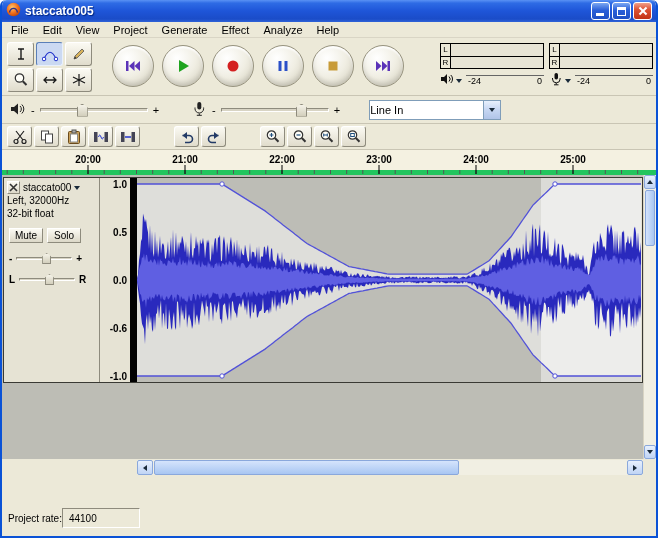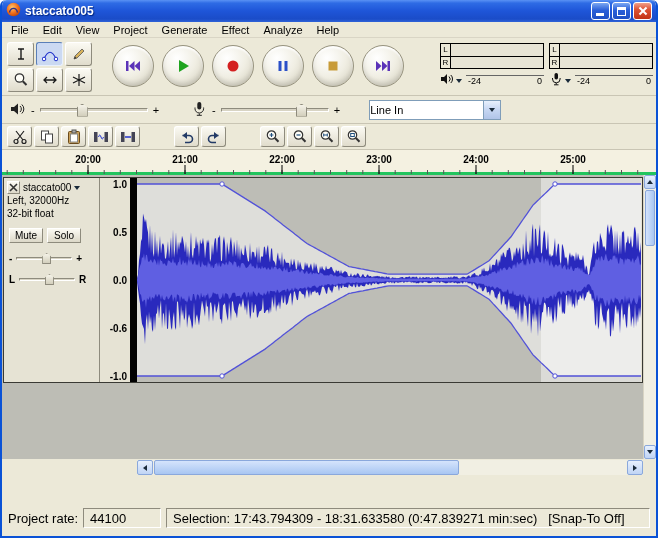--- a/index.html
+++ b/index.html
@@ -42,21 +42,21 @@
 .mspacer{width:22px}
 .combo{width:132px;height:20px;border:1px solid #7F9DB9;background:#fff;display:flex;align-items:stretch;margin-left:24px}
 .combo-text{flex:1;font-size:11px;padding:3px 0 0 0}
 .combo-btn{width:17px;background:linear-gradient(180deg,#E8F0FC,#C6D6F2 50%,#B0C4E8);border-left:1px solid #7F9DB9;display:flex;align-items:center;justify-content:center}
 .tri-down{width:0;height:0;border:3px solid transparent;border-top:4px solid #1a2a3a;margin-top:4px}
 
 .edittb{height:26px;display:flex;align-items:center;padding-left:5px;gap:2px;border-bottom:1px solid #C9C5B4}
 .ebtn{width:25px;height:21px;background:linear-gradient(180deg,#FBFAF3,#E0DCCC);border:1px solid;border-color:#FFF #8E8B7D #8E8B7D #FFF;border-radius:3px;display:flex;align-items:center;justify-content:center}
 .spacer{width:30px}
 
-.ruler{height:25px;background:#F4F1E1;border-bottom:3px solid #22c55e;position:relative}
+.ruler{height:25px;background:#F4F1E1;border-bottom:5px solid #22c55e;position:relative}
 #ruler-svg{position:absolute;left:0;top:0;display:block}
 
 .main{height:284px;background:#BDBDB5;position:relative}
 .track{position:absolute;left:1px;top:2px;width:640px;height:206px;border:1px solid #3A3A34;display:flex;background:#E6E3D4}
 .track-panel{width:96px;border-right:1px solid #8E8B7D;padding:2px 3px;font-size:10px;position:relative}
 .tp-row1{display:flex;align-items:center;gap:3px;height:14px}
 .tp-x{width:13px;height:13px;background:linear-gradient(180deg,#FBFAF3,#DCD8C8);border:1px solid;border-color:#FFF #8E8B7D #8E8B7D #FFF;display:flex;align-items:center;justify-content:center}
 .tp-name{font-size:10px;white-space:nowrap}
 .tp-info{font-size:10px;line-height:13px;white-space:nowrap}
 .tp-btns{display:flex;gap:4px;margin:8px 0 0 2px}
@@ -78,21 +78,21 @@
 .tri-down-s{width:0;height:0;border:3px solid transparent;border-top:4px solid #1a2a3a;margin-top:3px}
 .tri-left-s{width:0;height:0;border:3px solid transparent;border-right:4px solid #1a2a3a;margin-right:3px}
 .tri-right-s{width:0;height:0;border:3px solid transparent;border-left:4px solid #1a2a3a;margin-left:3px}
 .hscroll-row{height:18px;position:relative}
 .hscroll{position:absolute;left:135px;right:13px;top:1px;height:15px;background:#F1EFE3;display:flex}
 .hbtn{width:16px;height:100%}
 .htrack{flex:1;position:relative}
 .hthumb{position:absolute;left:1px;top:0;width:305px;height:100%;background:linear-gradient(180deg,#D5E4FC,#A8C6F2);border:1px solid #8AA8DC;border-radius:2px}
 .bottom-gap{height:27px}
 
-.statusbar{height:28px;display:flex;align-items:center;padding:0 6px;gap:5px;font-size:13px}
+.statusbar{height:28px;display:flex;align-items:center;padding:0 6px;font-size:10px}
 .inset{border:1px solid;border-color:#8E8B7D #FFF #FFF #8E8B7D;background:#ECE9D8;padding:2px 6px;height:20px;display:flex;align-items:center}
 .rate-box{width:78px}
 .sel-box{flex:1;white-space:pre;overflow:hidden}
 </style>
 </head>
 <body>
 
 <div class="window">
 
   <div class="titlebar">
@@ -504,16 +504,15 @@
           <i class="tri-right-s"></i>
         </div>
     </div>
   </div>
 
   <div class="bottom-gap"></div>
 
   <div class="statusbar">
     <span>Project rate:</span>
     <span class="inset rate-box">44100</span>
-    <span class="inset sel-box">Selection: 17:43.794309 - 18:31.633580 (0:47.839271 min:sec)   [Snap-To Off]</span>
   </div>
 
 </div>
 
 </body></html>

